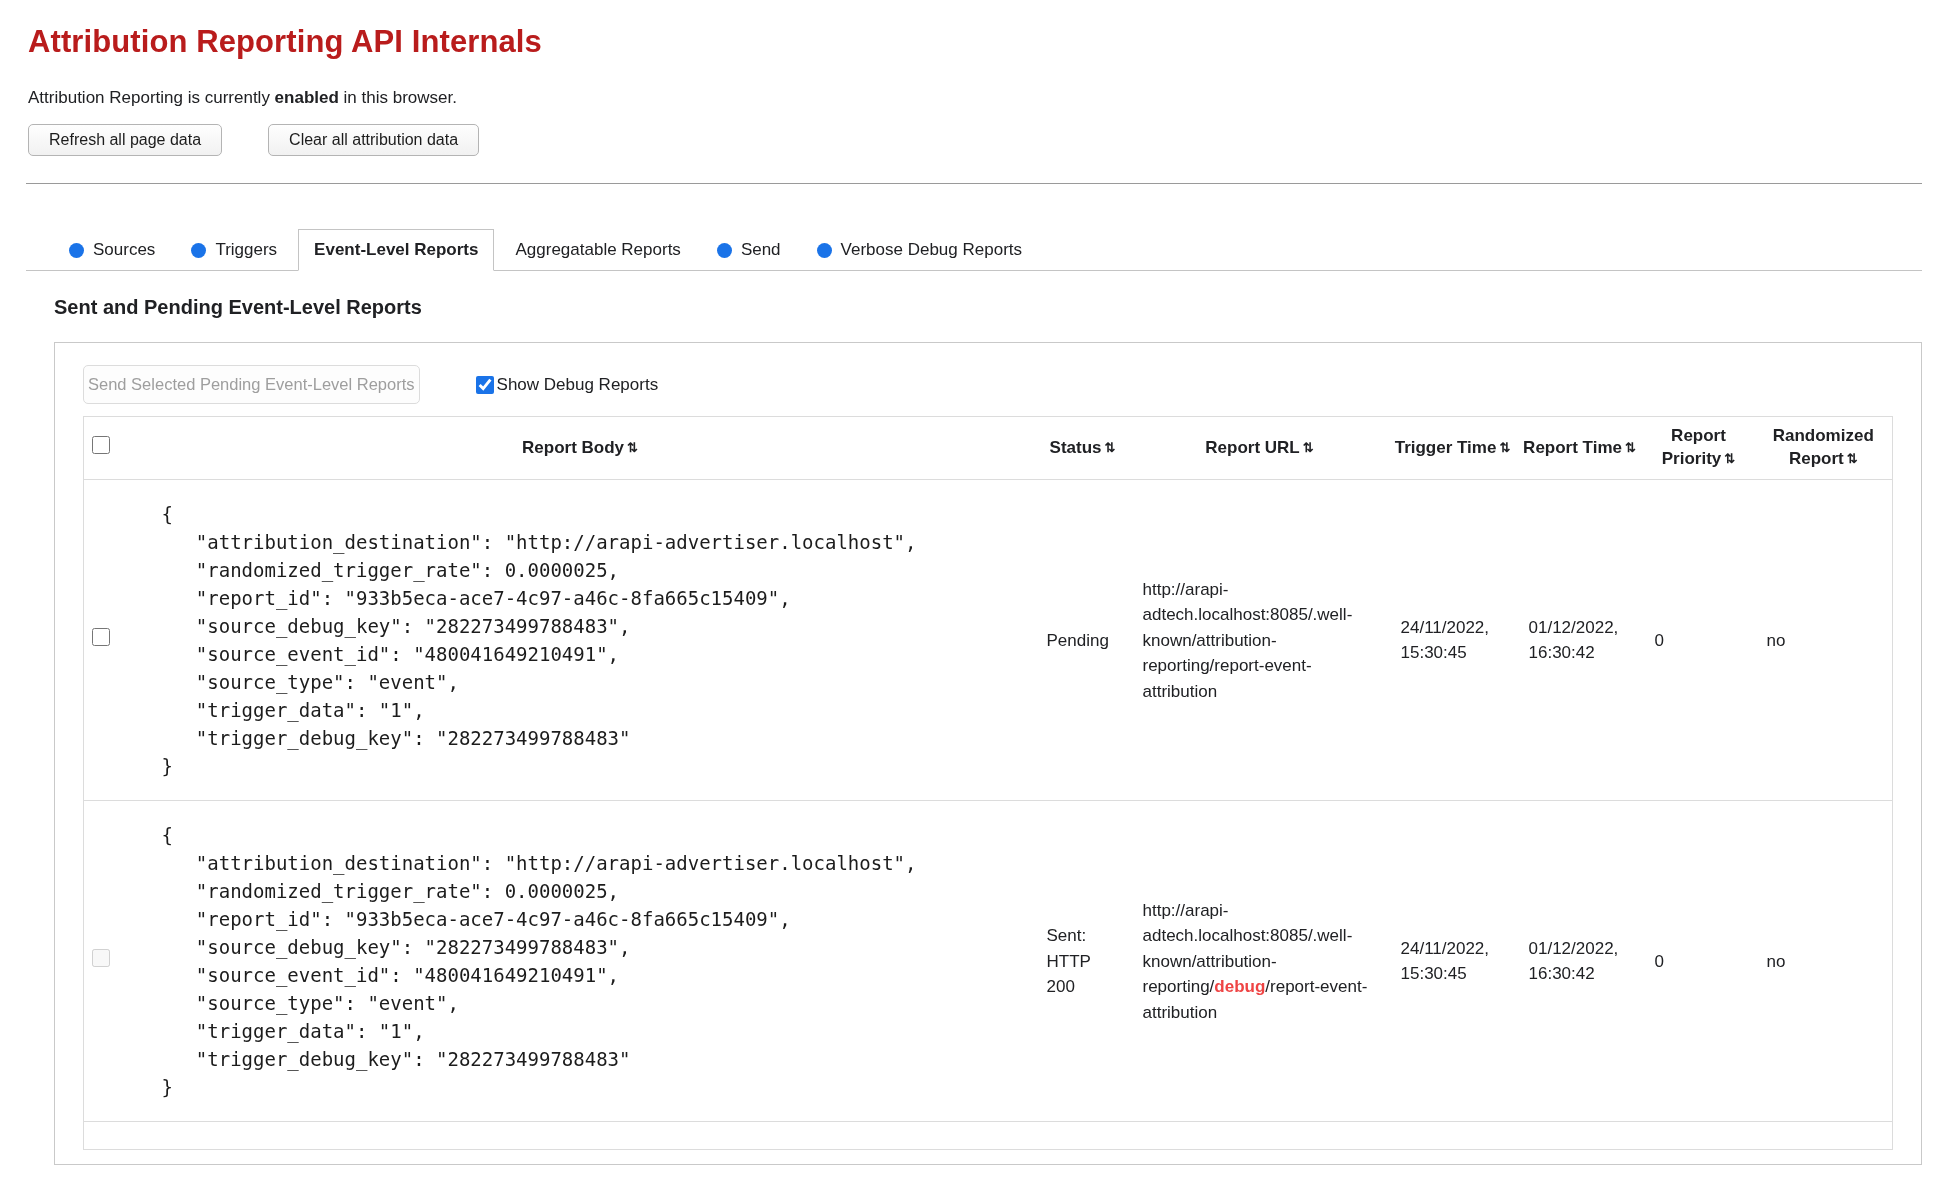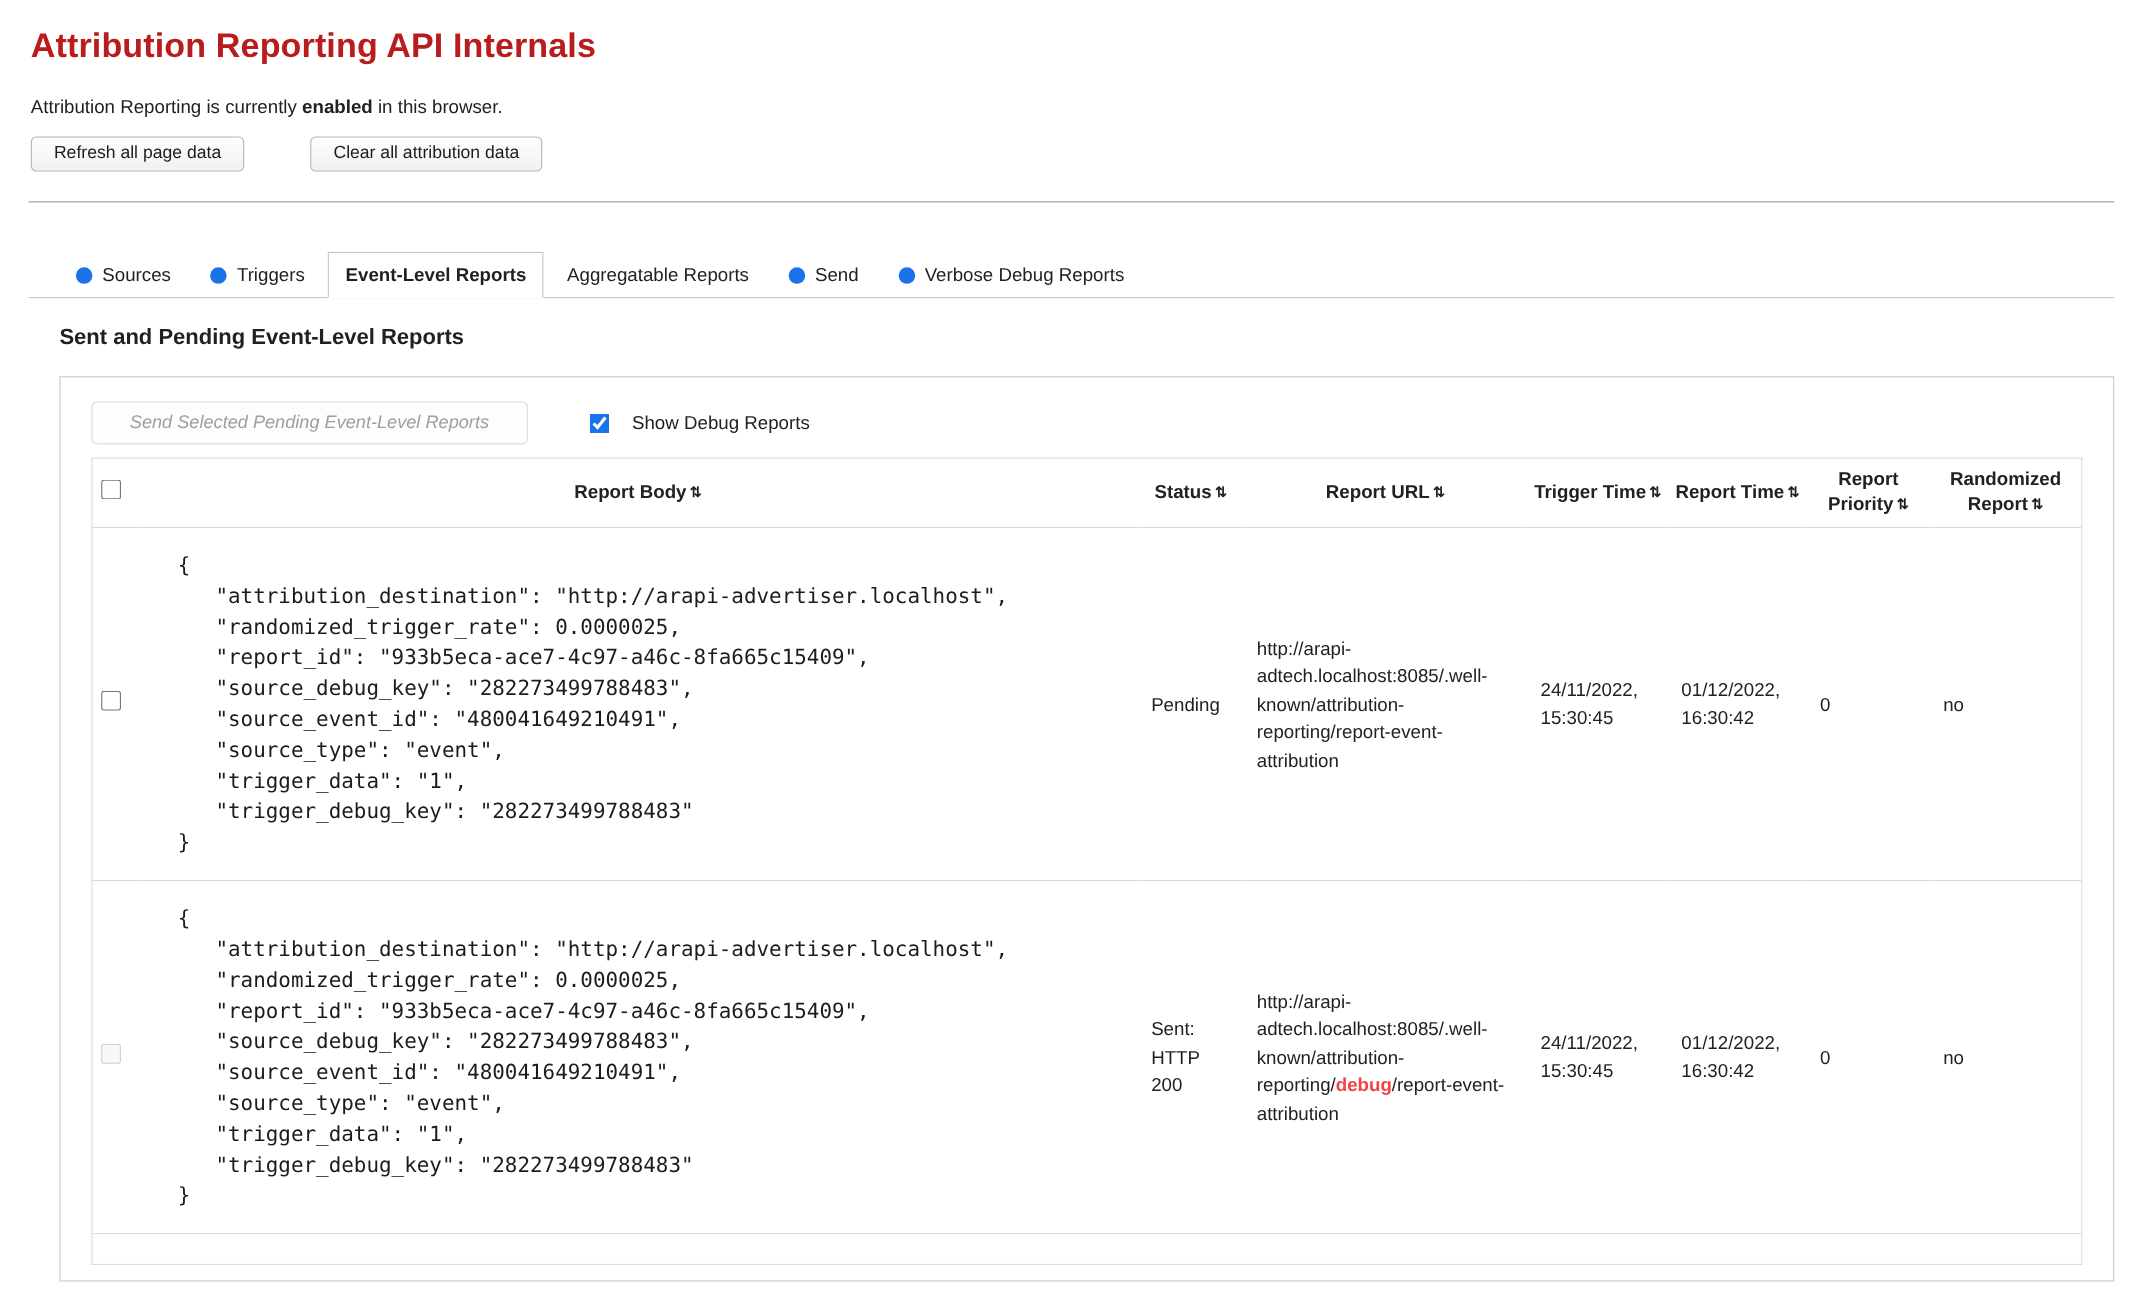--- a/index.html
+++ b/index.html
@@ -17,21 +17,21 @@
     font-weight: 700;
     color: #b91c1c;
     margin: 8px 0 28px 2px;
     letter-spacing: 0.1px;
   }
   .status-line {
     font-size: 17px;
     margin: 0 0 16px 2px;
   }
   .status-line strong { font-weight: 700; }
-  .top-actions { display: flex; gap: 60px; margin-left: 2px; }
+  .top-actions { display: flex; gap: 46px; margin-left: 2px; }
   .chrome-btn {
     font-family: "Liberation Sans", sans-serif;
     font-size: 16px;
     color: #1c1c1c;
     padding: 5px 20px;
     border: 1px solid #b4b4b4;
     border-radius: 5px;
     background: linear-gradient(#fefefe, #f1f1f1);
     cursor: pointer;
     line-height: 1.25;
@@ -91,28 +91,27 @@
     align-items: center;
     margin-bottom: 12px;
   }
   .send-btn {
     font-family: "Liberation Sans", sans-serif;
     font-size: 16.5px;
     color: #9e9e9e;
     background: #fdfdfd;
     border: 1px solid #dcdcdc;
     border-radius: 5px;
-    padding: 8px 34px;
+    padding: 8px 4px;
     line-height: 1.3;
-    font-style: italic;
   }
   .show-debug {
     display: flex;
     align-items: center;
-    gap: 21px;
+    gap: 3px;
     font-size: 17px;
     margin-left: 56px;
     cursor: pointer;
   }
   input[type="checkbox"] {
     width: 18px; height: 18px;
     accent-color: #1a73e8;
     margin: 0;
     cursor: pointer;
   }

